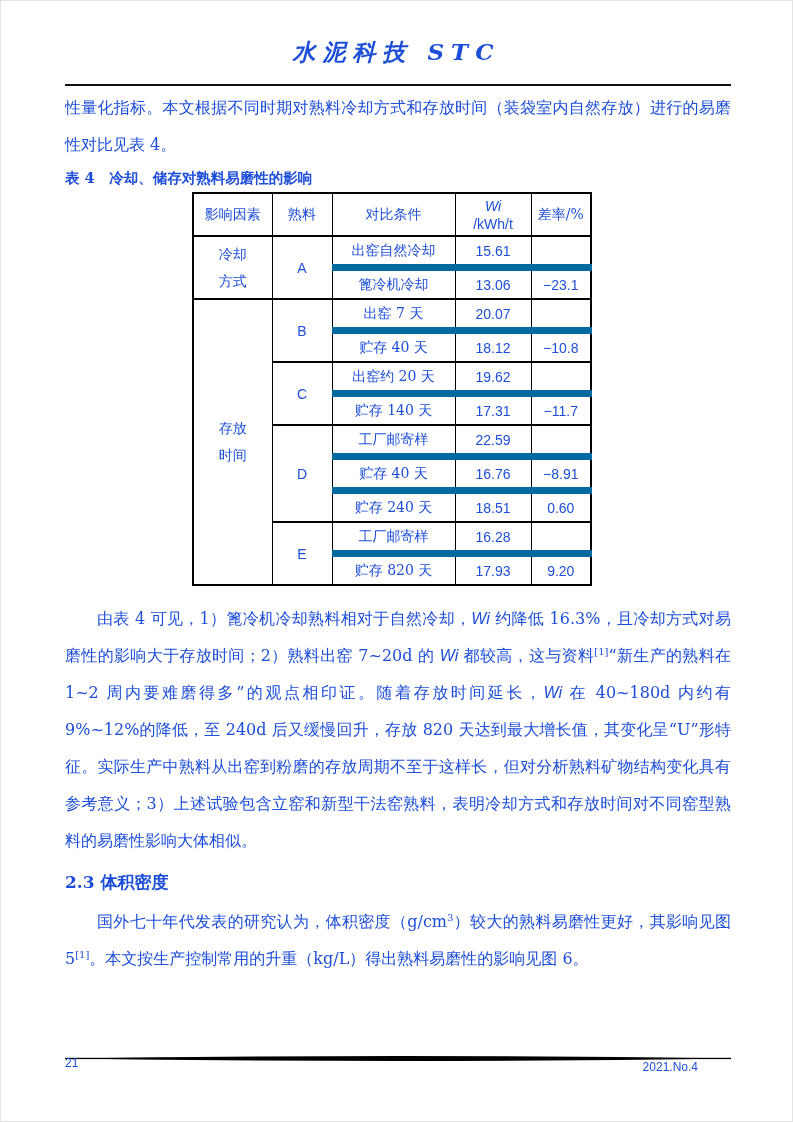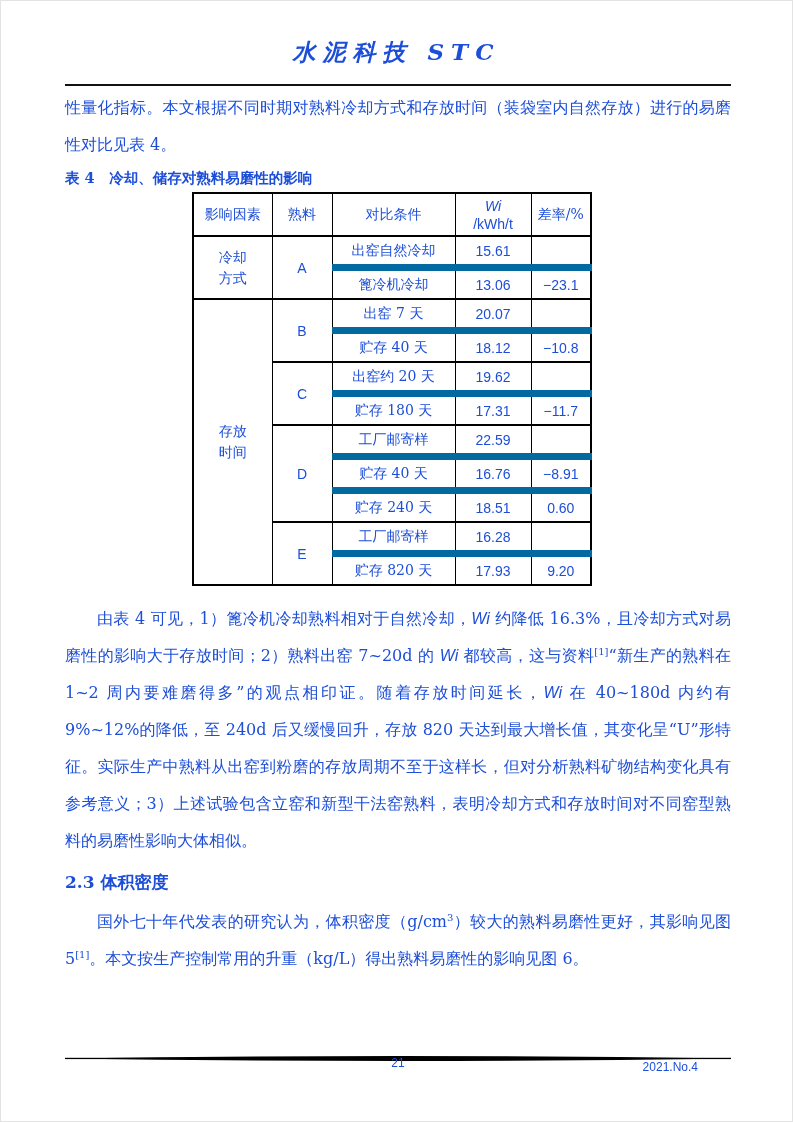--- a/index.html
+++ b/index.html
@@ -33,34 +33,34 @@
   }
   table.data th, table.data td {
     border-left:1.5px solid #000; border-right:1.5px solid #000;
     padding:0; text-align:center; vertical-align:middle;
     font-size:14px; font-weight:normal; overflow:hidden;
   }
   table.data thead th { height:41px; border-bottom:2.2px solid #000; }
   table.data tbody td { height:27px; }
   tr.grp td { border-top:2.2px solid #000; }
   tr.sub td { border-top:7px solid #0369a1; }
-  .factor { white-space:pre-line; line-height:21px; }
+  .factor { white-space:pre-line; line-height:27px; }
   .clinker, .num { font-family:"Liberation Sans",sans-serif; }
   .num { font-size:14px; }
   .wi-head { font-family:"Liberation Sans",sans-serif; line-height:18px; }
 
   .section-heading { font-size:17px; font-weight:bold; margin:8px 0 6px 0; line-height:30px; }
 
   
   .footer-line { position:absolute; top:1047px; left:64px; width:666px; height:9px; }
   .footer-text {
     position:absolute; top:1055px; left:64px; width:666px; height:20px;
     font-family:"Liberation Sans",sans-serif; font-size:12px;
   }
-  .page-number { display:block; text-align:center; }
+  .page-number { display:block; }
   .issue { position:absolute; right:33px; top:4px; }
 </style>
 </head>
 <body>
 
 <div class="page">
 
   <div class="journal-header">水泥科技 STC</div>
   <div class="header-rule"></div>
 
@@ -114,21 +114,21 @@
             <td class="num">18.12</td>
             <td class="num">−10.8</td>
           </tr>
           <tr class="grp">
             <td class="clinker" rowspan="2">C</td>
             <td>出窑约 20 天</td>
             <td class="num">19.62</td>
             <td class="num"></td>
           </tr>
           <tr class="sub">
-            <td>贮存 180 天</td>
+            <td>贮存 140 天</td>
             <td class="num">17.31</td>
             <td class="num">−11.7</td>
           </tr>
           <tr class="grp">
             <td class="clinker" rowspan="3">D</td>
             <td>工厂邮寄样</td>
             <td class="num">22.59</td>
             <td class="num"></td>
           </tr>
           <tr class="sub">

